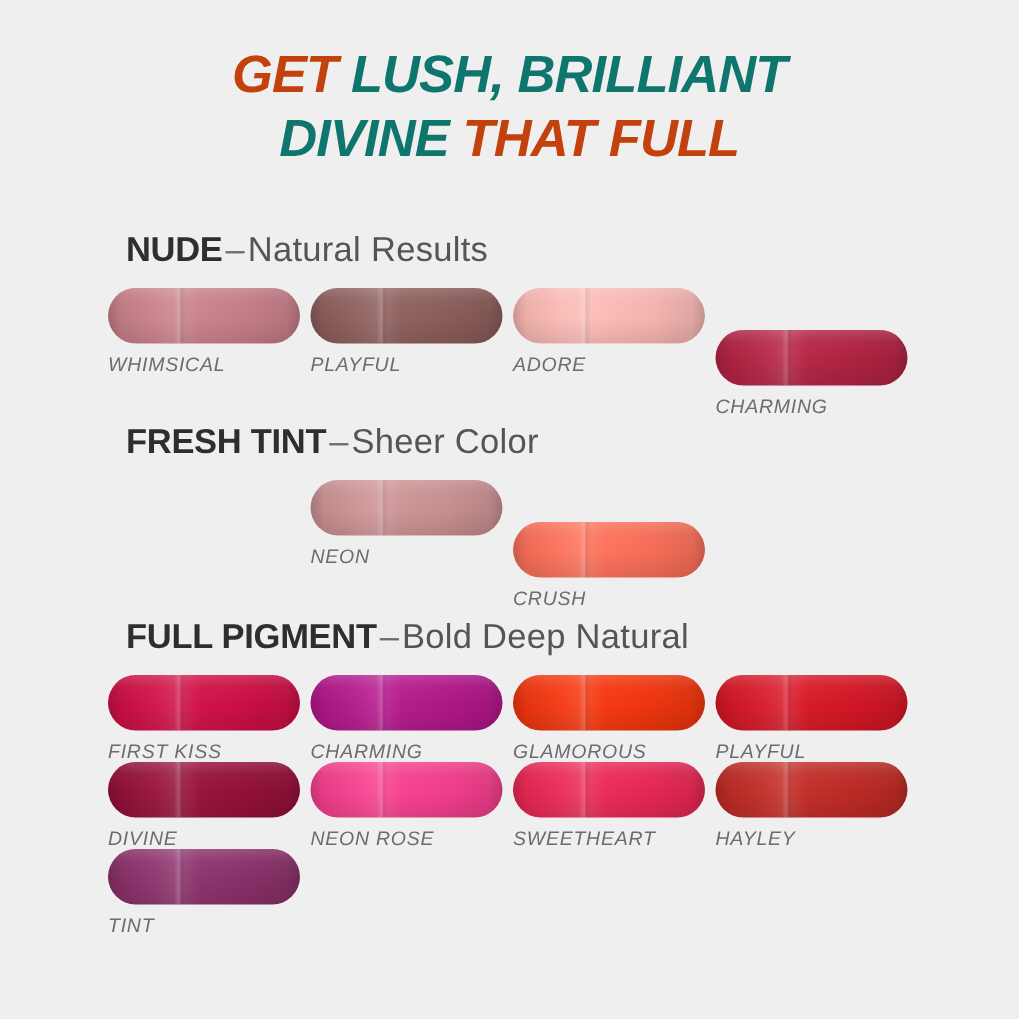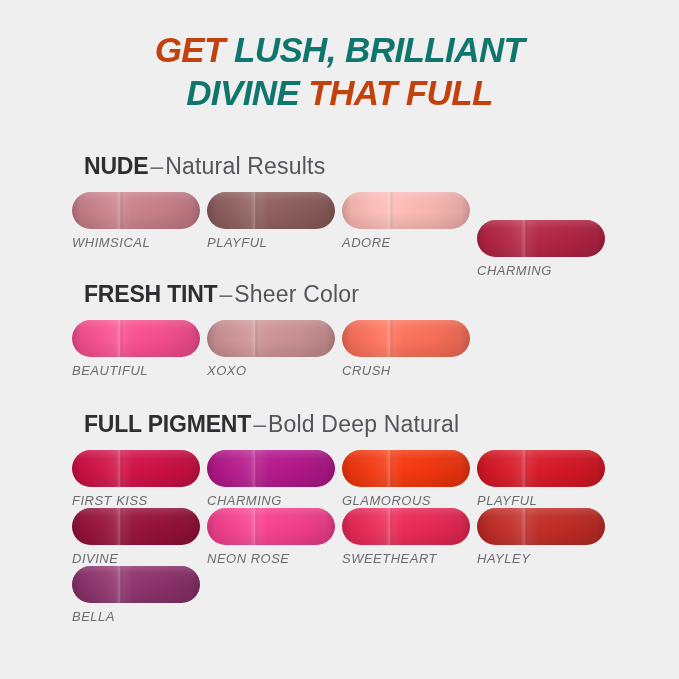--- a/index.html
+++ b/index.html
@@ -185,37 +185,29 @@
         </div>
       </div>
   </div>
 
   <div class="section" id="section-1" style="top:281px;">
     <div class="section-head">
       <span class="sh-strong">FRESH TINT</span><span class="sh-dash">–</span><span class="sh-light">Sheer Color</span>
     </div>
     <div class="rows" id="rows-1" style="margin-top:13px;">
         <div class="swatch-row">
-          <div class="swatch-cell" style="left: 0px;">
-            <div class="swatch-chip" style="background: rgb(248, 78, 142);">
-              <div class="sheen"></div>
-              <div class="topline"></div>
-              <div class="crease"></div>
-            </div>
-            <div class="swatch-label">BEAUTIFUL</div>
-          </div>
           <div class="swatch-cell" style="left: 135px;">
             <div class="swatch-chip" style="background: rgb(204, 146, 148);">
               <div class="sheen"></div>
               <div class="topline"></div>
               <div class="crease"></div>
             </div>
-            <div class="swatch-label">XOXO</div>
-          </div>
-          <div class="swatch-cell" style="left: 270px;">
+            <div class="swatch-label">NEON</div>
+          </div>
+          <div class="swatch-cell" style="left: 270px; margin-top: 28px;">
             <div class="swatch-chip" style="background: rgb(252, 112, 89);">
               <div class="sheen"></div>
               <div class="topline"></div>
               <div class="crease"></div>
             </div>
             <div class="swatch-label">CRUSH</div>
           </div>
         </div>
       </div>
   </div>
@@ -293,19 +285,19 @@
             <div class="swatch-label">SWEETHEART</div>
           </div>
         </div>
         <div class="swatch-row">
           <div class="swatch-cell" style="left: 0px;">
             <div class="swatch-chip" style="background: rgb(140, 49, 107);">
               <div class="sheen"></div>
               <div class="topline"></div>
               <div class="crease"></div>
             </div>
-            <div class="swatch-label">BELLA</div>
+            <div class="swatch-label">TINT</div>
           </div>
         </div>
       </div>
   </div>
 
 </div>
 
 </body></html>

